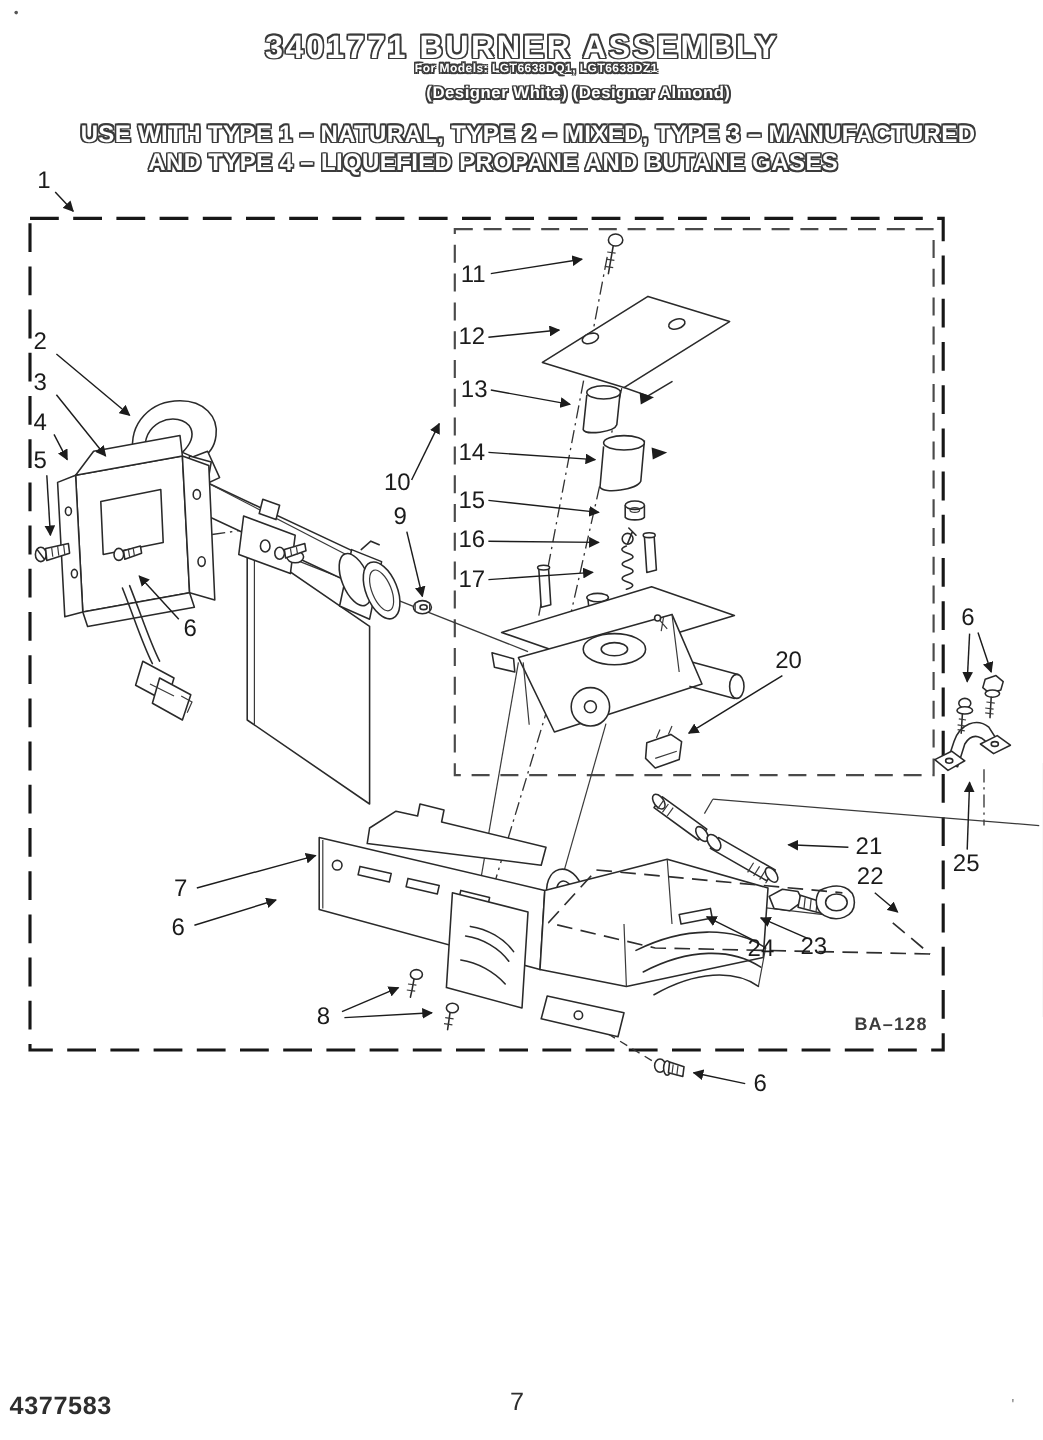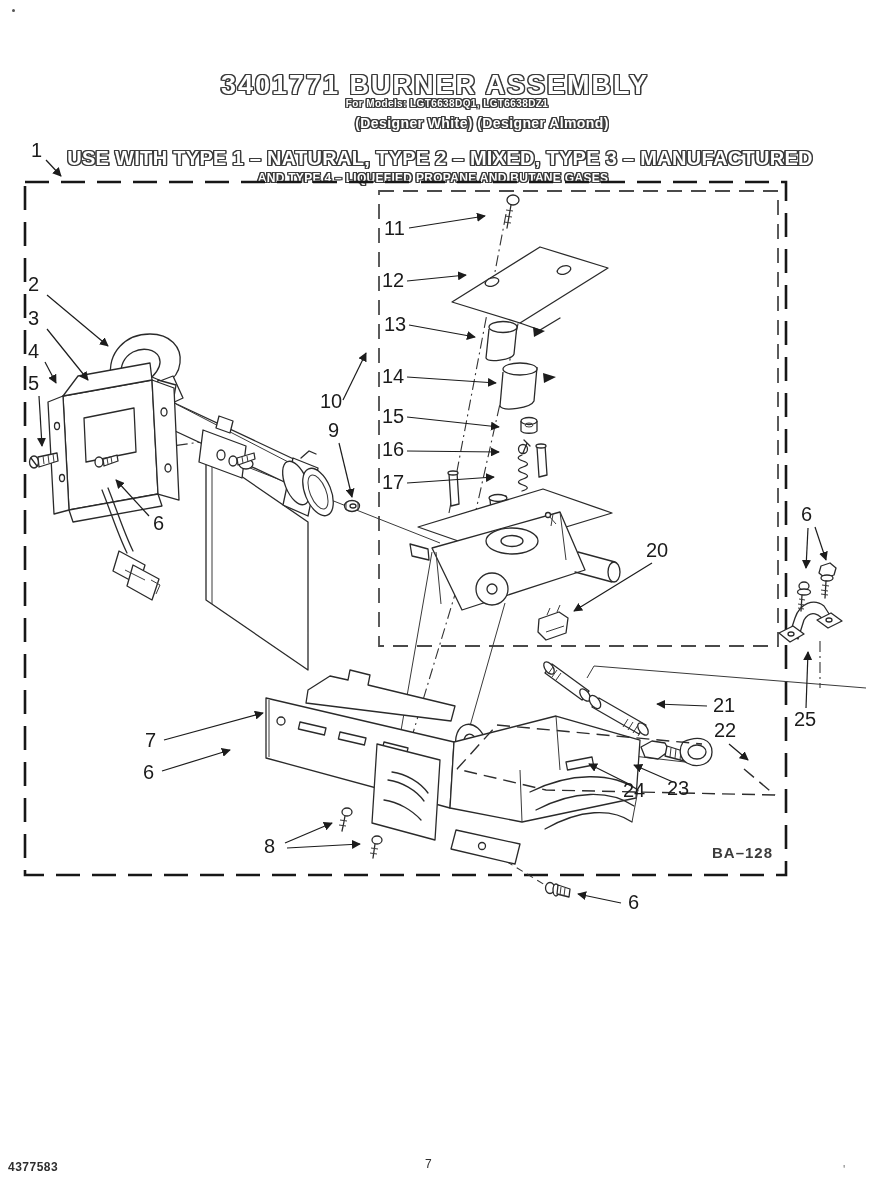--- a/index.html
+++ b/index.html
@@ -1,27 +1,27 @@
 <!DOCTYPE html>
 <html><head>
 <meta charset="utf-8">
 <style>
   html,body{margin:0;padding:0;background:#e8e8e8;}
   .page{position:relative;width:869px;height:1200px;background:#ffffff;overflow:hidden;
         font-family:"Liberation Sans",sans-serif;}
   .hdr{position:absolute;white-space:nowrap;transform:translateX(-50%);font-weight:bold;}
   .outline{color:#fff;
     text-shadow:-1.3px -1.3px 0 #3b3b3b,1.3px -1.3px 0 #3b3b3b,-1.3px 1.3px 0 #3b3b3b,
-      1.3px 1.3px 0 #3b3b3b,-1.3px 0 0 #3b3b3b,1.3px 0 0 #3b3b3b,0 -1.3px 0 #3b3b3b,0 1.3px 0 #3b3b3b;margin-top:46px;}
+      1.3px 1.3px 0 #3b3b3b,-1.3px 0 0 #3b3b3b,1.3px 0 0 #3b3b3b,0 -1.3px 0 #3b3b3b,0 1.3px 0 #3b3b3b;}
   .title{left:435px;top:24px;font-size:27px;letter-spacing:2px;}
   .models{left:447px;top:52px;font-size:10px;letter-spacing:.4px;}
   .finish{left:482px;top:69px;font-size:14px;letter-spacing:.4px;}
   .use1{left:440px;top:101px;font-size:20px;letter-spacing:.3px;}
-  .use2{left:433px;top:125px;font-size:12px;letter-spacing:.3px;}
-  .ftr{position:absolute;font-size:12px;color:#2e2e2e;}
+  .use2{left:411px;top:125px;font-size:20px;letter-spacing:.3px;}
+  .ftr{position:absolute;font-size:21px;color:#2e2e2e;}
   .doc{left:8px;top:1160px;font-weight:bold;letter-spacing:.5px;}
   .pg{left:425px;top:1157px;}
   .mark{left:843px;top:1163px;color:#777;font-size:12px;}
   .speck{position:absolute;left:12px;top:9px;width:3px;height:3px;background:#555;border-radius:50%;}
   svg{position:absolute;left:0;top:0;}
   svg text{font-family:"Liberation Sans",sans-serif;font-size:20px;fill:#1b1b1b;}
   .code{font-size:15px;font-weight:bold;fill:#3c3c3c;letter-spacing:1px;}
   .part{fill:#ffffff;stroke:#2a2a2a;stroke-width:1.3;stroke-linejoin:round;}
   .ln{fill:none;stroke:#2a2a2a;stroke-width:1.3;stroke-linecap:round;}
   .thin{fill:none;stroke:#3a3a3a;stroke-width:1;}

